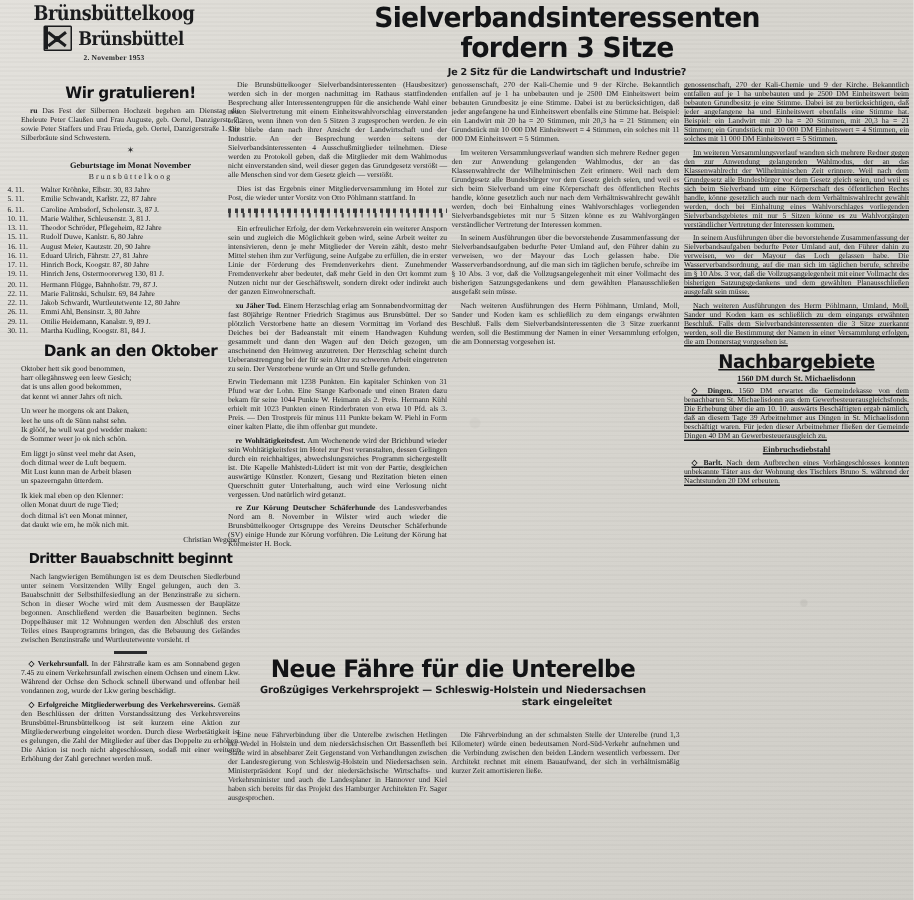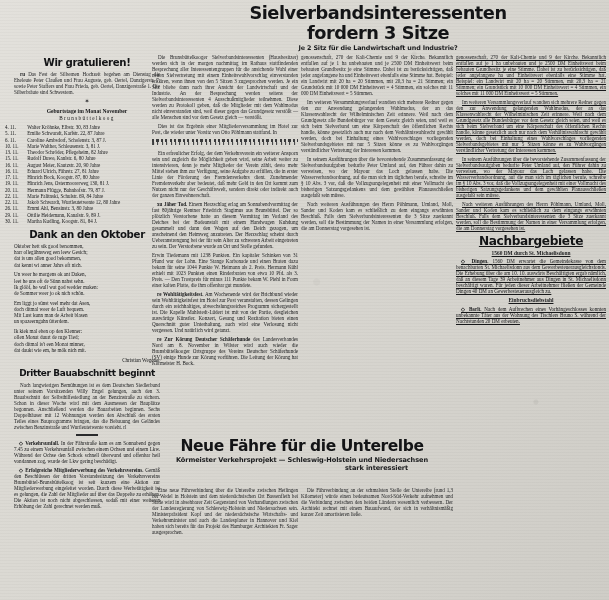--- a/index.html
+++ b/index.html
@@ -161,20 +161,31 @@
     font-size:6.6px;line-height:8px;text-align:center;margin-top:2px;color:#1a1b1d;
     letter-spacing:-.1px;
   }
   .feat-sub .l2{display:block;text-align:right;padding-right:44px;}
 </style>
 </head>
 <body>
 
 <div id="page">
 
+  <div id="masthead">
+    <div class="mast-line">Brünsbüttelkoog</div>
+    <div class="mast-line2">
+      <span class="crest">
+        <span class="crest-bar"></span>
+          <span class="crest-dot"></span>
+      </span>
+      <span class="mast-line" style="font-size:12.5px">Brünsbüttel</span>
+    </div>
+    <div class="mast-date">2. November 1953</div>
+  </div>
 
   <div style="position:absolute;left:152px;top:1px;width:452px;">
     <h1 class="main-head">
       <span>Sielverbandsinteressenten</span>
       <span class="l2">fordern 3 Sitze</span>
     </h1>
     <div class="sub-head">Je 2 Sitz für die Landwirtschaft und Industrie?</div>
   </div>
 
   <div class="col" id="colA" style="top:52px;">
@@ -267,22 +278,22 @@
     <div class="sec-head wide">Nachbargebiete</div>
     <div class="mini-head">1560 DM durch St. Michaelisdonn</div>
     <p class="item"><span class="bullet">◇ </span><span class="run-head">Dingen.</span> <span>1560 DM erwartet die Gemeindekasse von dem benachbarten St. Michaelisdonn aus dem Gewerbesteuerausgleichsfonds. Die Erhebung über die am 10. 10. auswärts Beschäftigten ergab nämlich, daß an diesem Tage 39 Arbeitnehmer aus Dingen in St. Michaelisdonn beschäftigt waren. Für jeden dieser Arbeitnehmer fließen der Gemeinde Dingen 40 DM an Gewerbesteuerausgleich zu.</span></p>
     <div class="mini-head">Einbruchsdiebstahl</div>
     <p class="item"><span class="bullet">◇ </span><span class="run-head">Barlt.</span> <span>Nach dem Aufbrechen eines Vorhängeschlosses konnten unbekannte Täter aus der Wohnung des Tischlers Bruno S. während der Nachtstunden 20 DM erbeuten.</span></p>
   </div>
 
   <div id="feature-head">
     <div class="feat-title">Neue Fähre für die Unterelbe</div>
     <div class="feat-sub">
-      <span>Körmeister Verkehrsprojekt  —  Schleswig-Holstein und Niedersachsen</span>
-      <span class="l2">stark interessiert</span>
+      <span>Großzügiges Verkehrsprojekt  —  Schleswig-Holstein und Niedersachsen</span>
+      <span class="l2">stark eingeleitet</span>
     </div>
   </div>
 
   <div style="position:absolute;left:152px;top:487px;width:146px;">
     <p class="body-txt ind">Eine neue Fährverbindung über die Unterelbe zwischen Hetlingen bei Wedel in Holstein und dem niedersächsischen Ort Bassenfleth bei Stade wird in absehbarer Zeit Gegenstand von Verhandlungen zwischen der Landesregierung von Schleswig-Holstein und Niedersachsen sein. Ministerpräsident Kopf und der niedersächsische Wirtschafts- und Verkehrsminister und auch die Landesplaner in Hannover und Kiel haben sich bereits für das Projekt des Hamburger Architekten Fr. Sager ausgesprochen.</p>
   </div>
   <div style="position:absolute;left:301px;top:487px;width:152px;">
     <p class="body-txt ind">Die Fährverbindung an der schmalsten Stelle der Unterelbe (rund 1,3 Kilometer) würde einen bedeutsamen Nord-Süd-Verkehr aufnehmen und die Verbindung zwischen den beiden Ländern wesentlich verbessern. Der Architekt rechnet mit einem Bauaufwand, der sich in verhältnismäßig kurzer Zeit amortisieren ließe.</p>
   </div>
 

